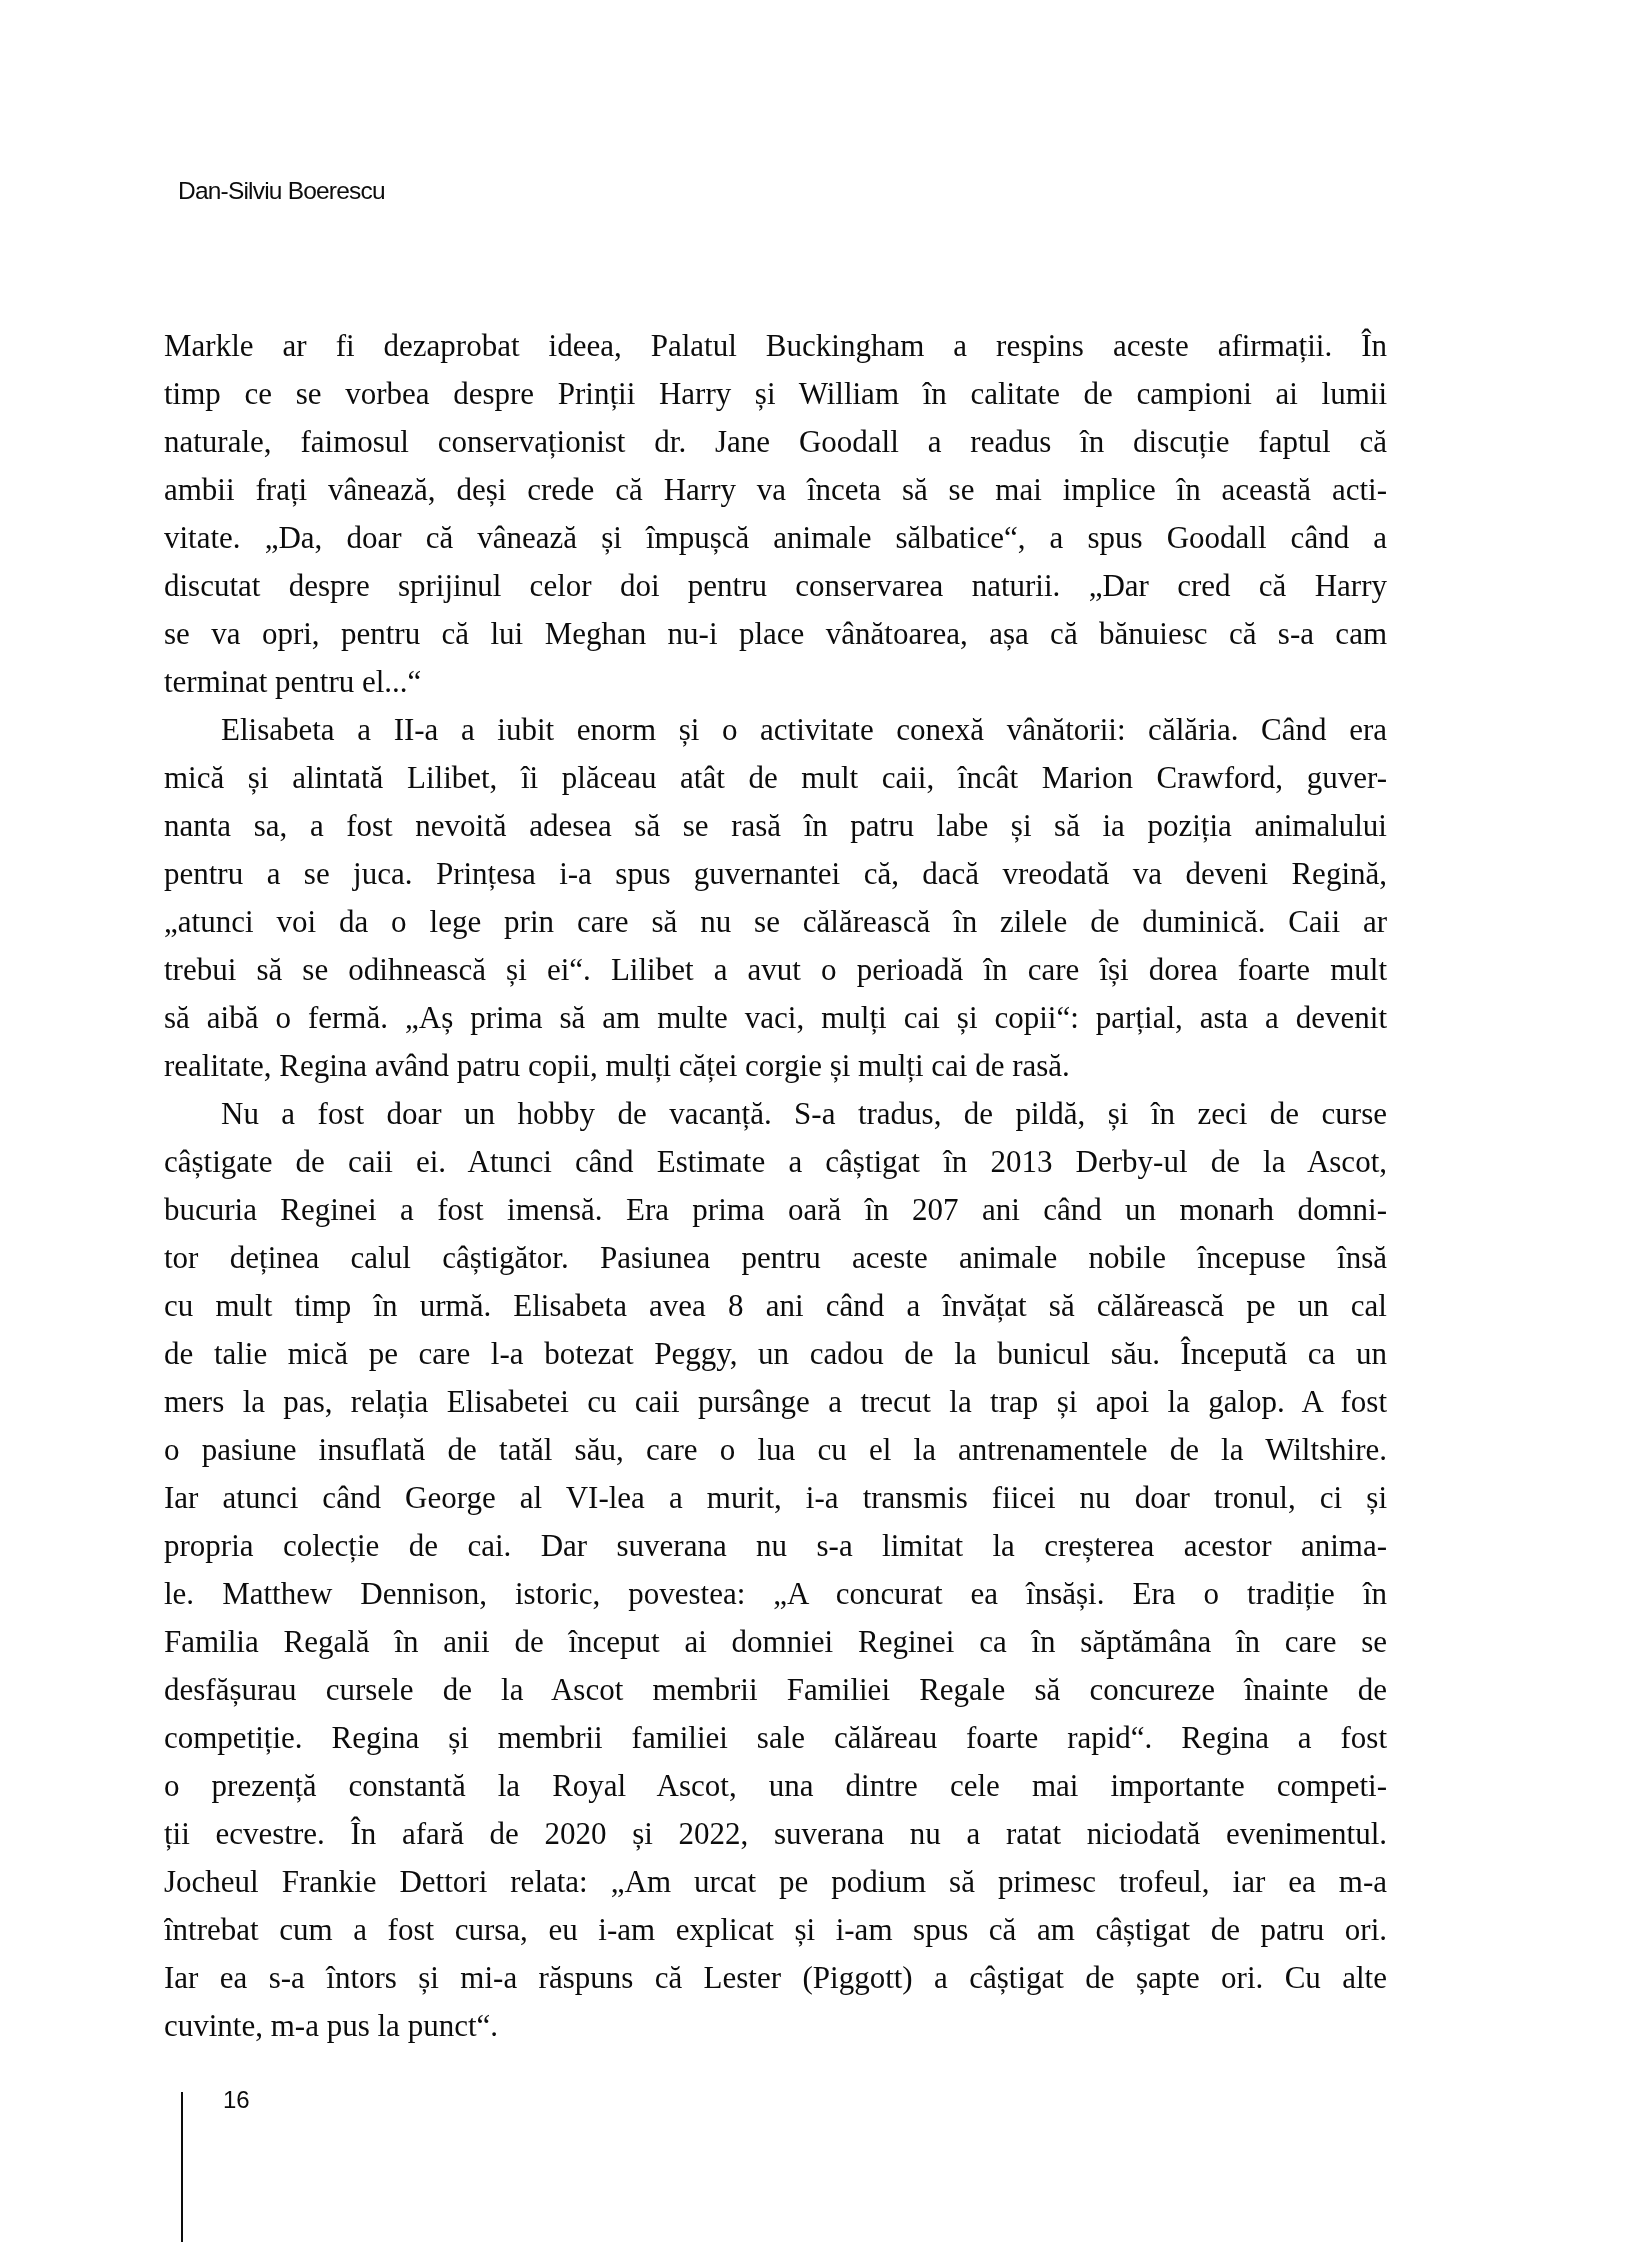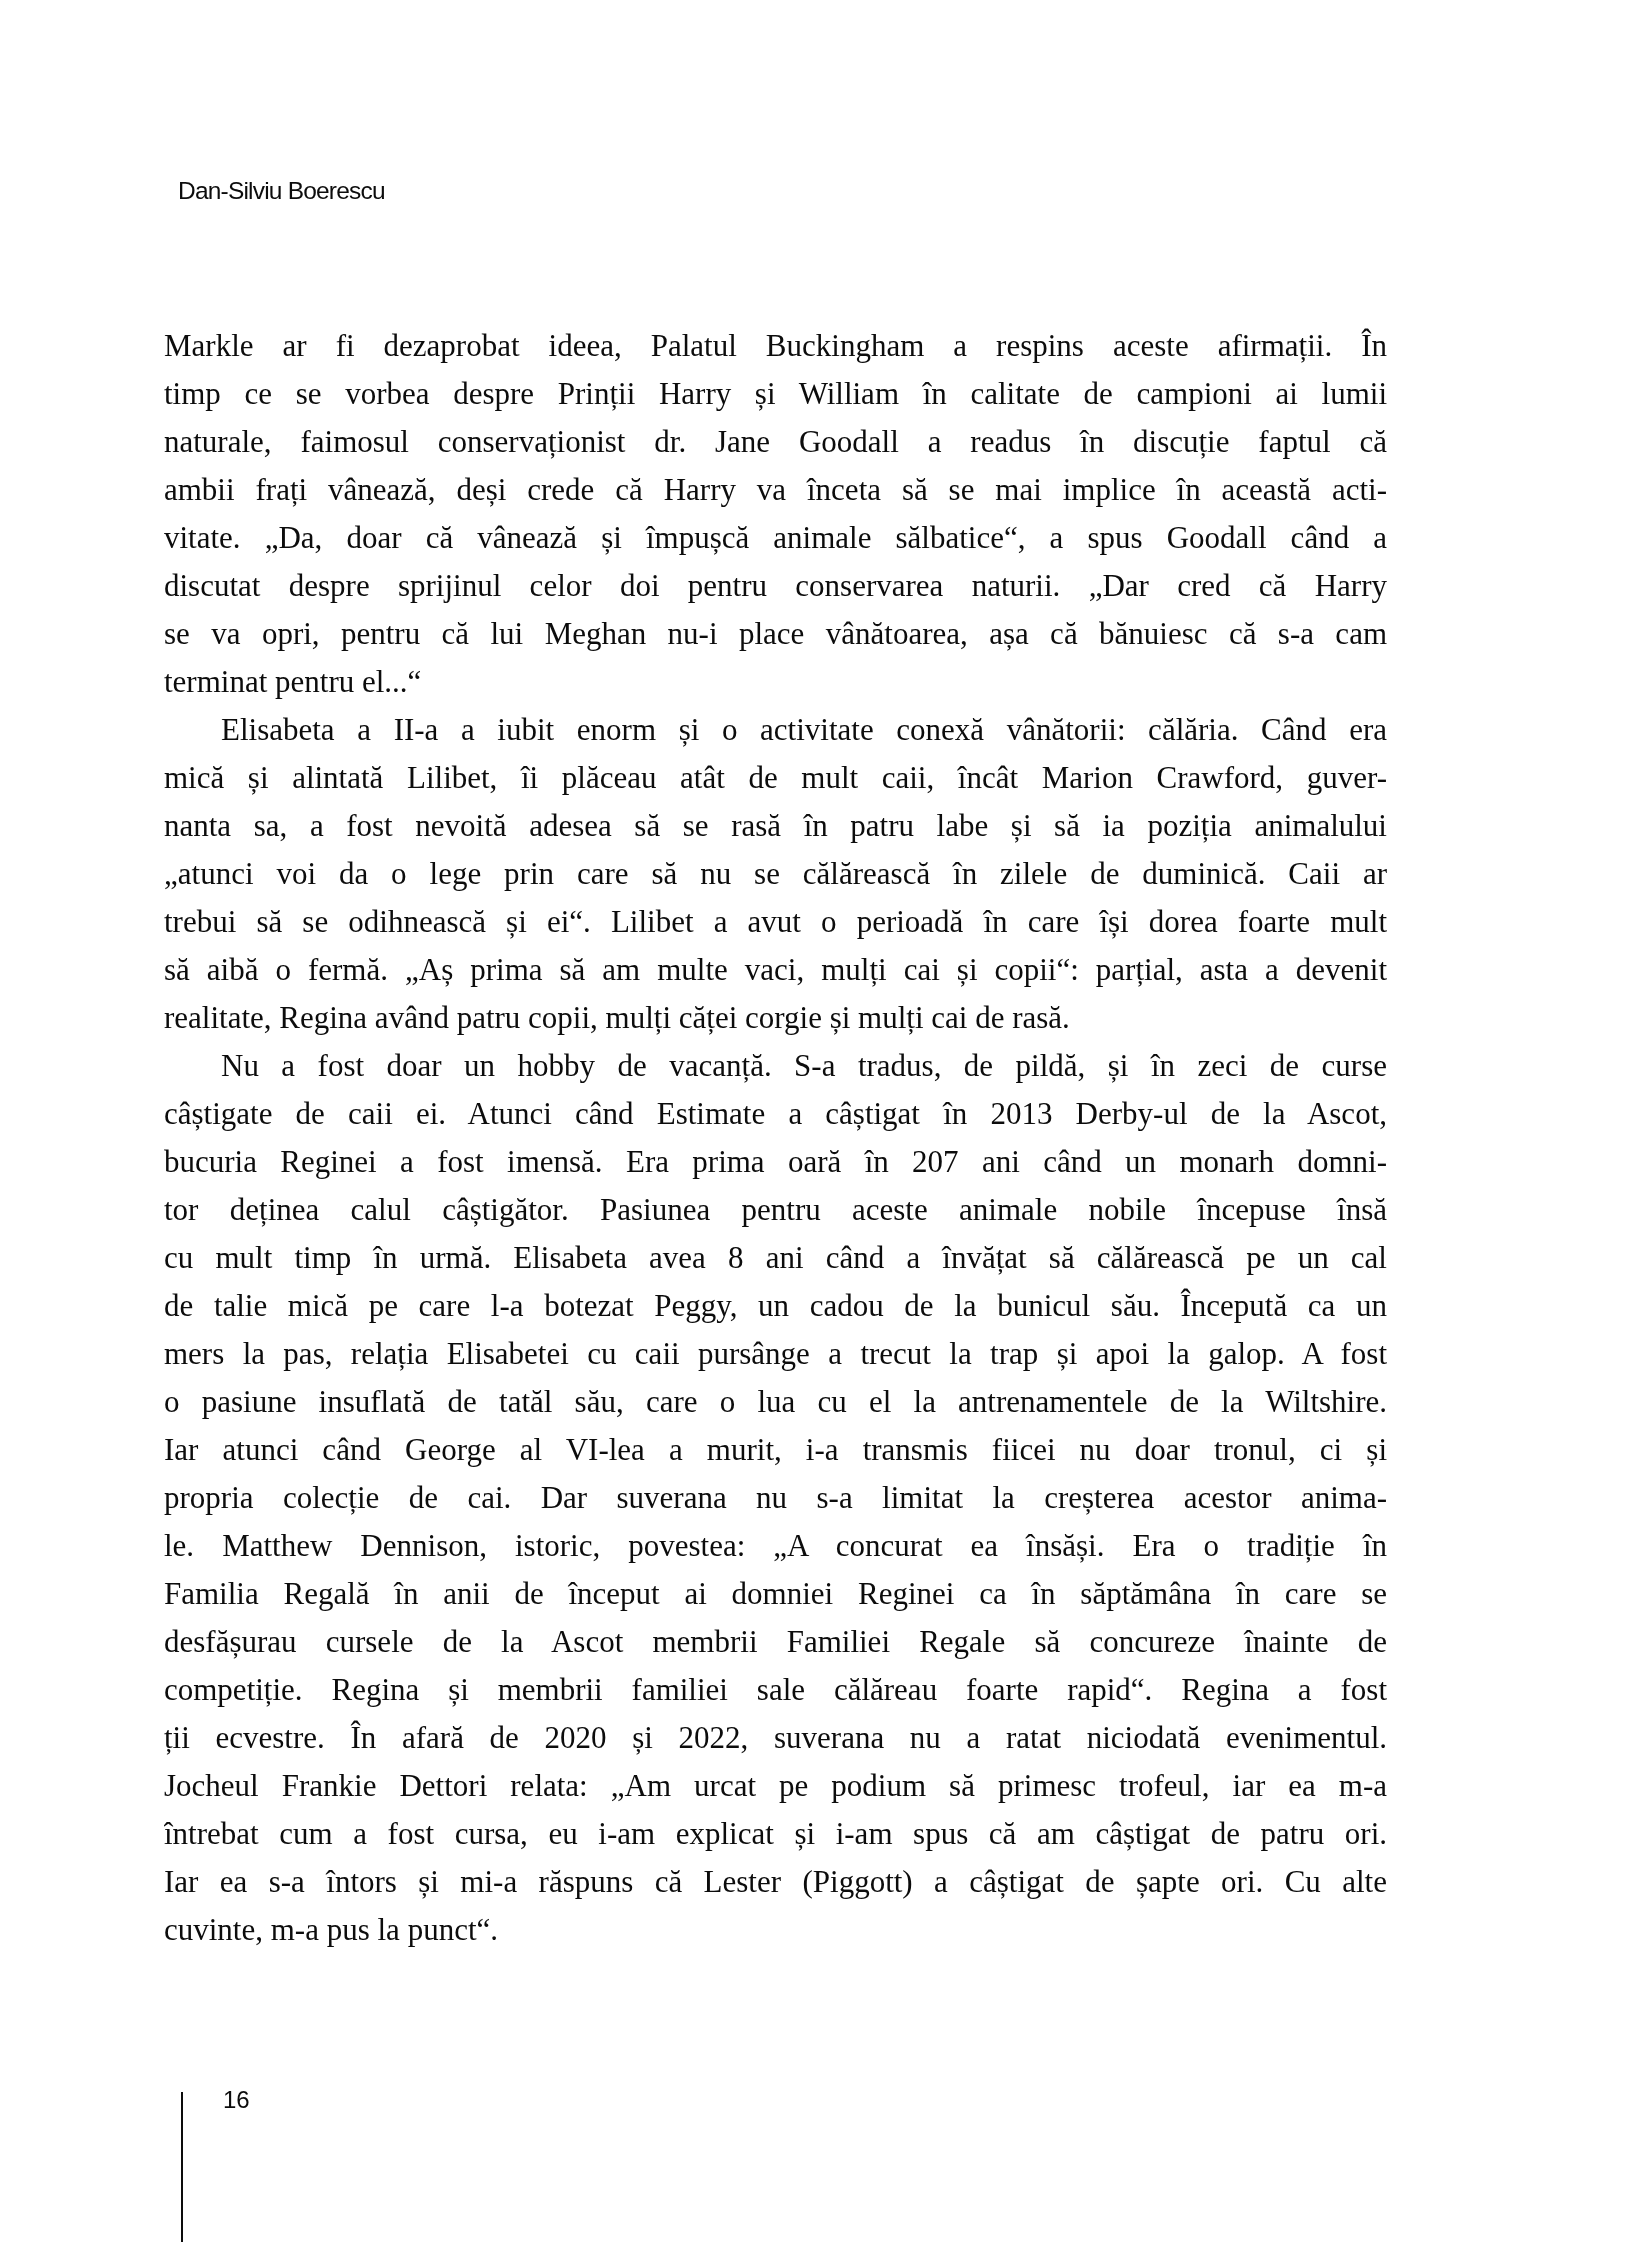--- a/index.html
+++ b/index.html
@@ -78,38 +78,40 @@
       <div class="line">timp ce se vorbea despre Prinții Harry și William în calitate de campioni ai lumii</div>
       <div class="line">naturale, faimosul conservaționist dr. Jane Goodall a readus în discuție faptul că</div>
       <div class="line">ambii frați vânează, deși crede că Harry va înceta să se mai implice în această acti-</div>
       <div class="line">vitate. „Da, doar că vânează și împușcă animale sălbatice“, a spus Goodall când a</div>
       <div class="line">discutat despre sprijinul celor doi pentru conservarea naturii. „Dar cred că Harry</div>
       <div class="line">se va opri, pentru că lui Meghan nu-i place vânătoarea, așa că bănuiesc că s-a cam</div>
       <div class="line plast">terminat pentru el...“</div>
       <div class="line indent">Elisabeta a II-a a iubit enorm și o activitate conexă vânătorii: călăria. Când era</div>
       <div class="line">mică și alintată Lilibet, îi plăceau atât de mult caii, încât Marion Crawford, guver-</div>
       <div class="line">nanta sa, a fost nevoită adesea să se rasă în patru labe și să ia poziția animalului</div>
+      <div class="line">pentru a se juca. Prințesa i-a spus guvernantei că, dacă vreodată va deveni Regină,</div>
       <div class="line">„atunci voi da o lege prin care să nu se călărească în zilele de duminică. Caii ar</div>
       <div class="line">trebui să se odihnească și ei“. Lilibet a avut o perioadă în care își dorea foarte mult</div>
       <div class="line">să aibă o fermă. „Aș prima să am multe vaci, mulți cai și copii“: parțial, asta a devenit</div>
       <div class="line plast">realitate, Regina având patru copii, mulți căței corgie și mulți cai de rasă.</div>
       <div class="line indent">Nu a fost doar un hobby de vacanță. S-a tradus, de pildă, și în zeci de curse</div>
       <div class="line">câștigate de caii ei. Atunci când Estimate a câștigat în 2013 Derby-ul de la Ascot,</div>
       <div class="line">bucuria Reginei a fost imensă. Era prima oară în 207 ani când un monarh domni-</div>
       <div class="line">tor deținea calul câștigător. Pasiunea pentru aceste animale nobile începuse însă</div>
       <div class="line">cu mult timp în urmă. Elisabeta avea 8 ani când a învățat să călărească pe un cal</div>
       <div class="line">de talie mică pe care l-a botezat Peggy, un cadou de la bunicul său. Începută ca un</div>
       <div class="line">mers la pas, relația Elisabetei cu caii pursânge a trecut la trap și apoi la galop. A fost</div>
       <div class="line">o pasiune insuflată de tatăl său, care o lua cu el la antrenamentele de la Wiltshire.</div>
       <div class="line">Iar atunci când George al VI-lea a murit, i-a transmis fiicei nu doar tronul, ci și</div>
       <div class="line">propria colecție de cai. Dar suverana nu s-a limitat la creșterea acestor anima-</div>
       <div class="line">le. Matthew Dennison, istoric, povestea: „A concurat ea însăși. Era o tradiție în</div>
       <div class="line">Familia Regală în anii de început ai domniei Reginei ca în săptămâna în care se</div>
       <div class="line">desfășurau cursele de la Ascot membrii Familiei Regale să concureze înainte de</div>
       <div class="line">competiție. Regina și membrii familiei sale călăreau foarte rapid“. Regina a fost</div>
+      <div class="line">o prezență constantă la Royal Ascot, una dintre cele mai importante competi-</div>
       <div class="line">ții ecvestre. În afară de 2020 și 2022, suverana nu a ratat niciodată evenimentul.</div>
       <div class="line">Jocheul Frankie Dettori relata: „Am urcat pe podium să primesc trofeul, iar ea m-a</div>
       <div class="line">întrebat cum a fost cursa, eu i-am explicat și i-am spus că am câștigat de patru ori.</div>
       <div class="line">Iar ea s-a întors și mi-a răspuns că Lester (Piggott) a câștigat de șapte ori. Cu alte</div>
       <div class="line plast">cuvinte, m-a pus la punct“.</div>
     </div>
 
   <div class="footer-rule"></div>
 
   <div class="page-number">16</div>

